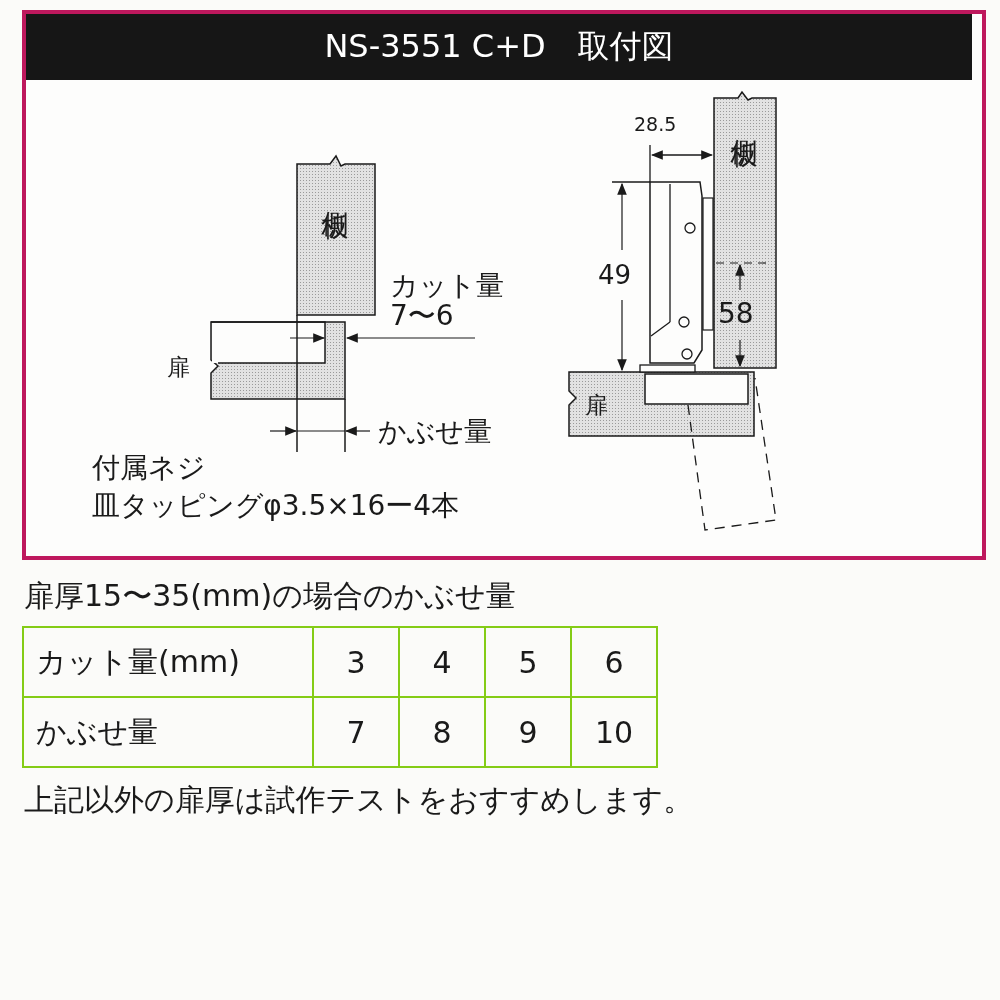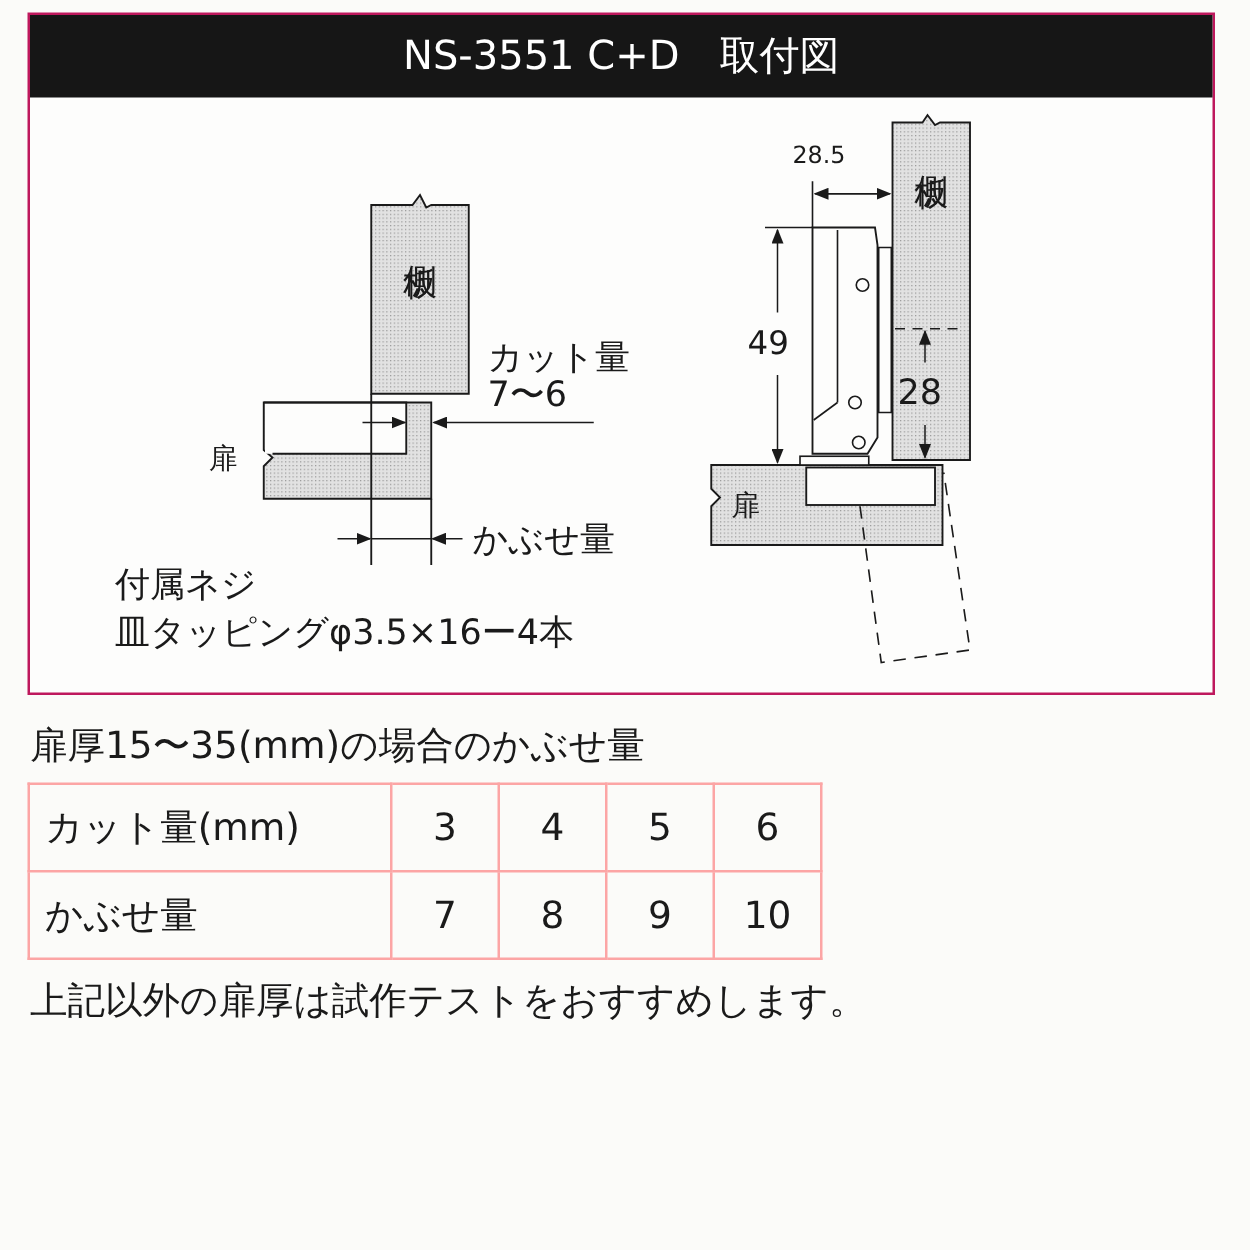--- a/index.html
+++ b/index.html
@@ -1,26 +1,26 @@
 <!DOCTYPE html>
 <html><head>
 <meta charset="utf-8">
 <style>
   html, body { margin:0; padding:0; }
   body { width:1000px; height:1000px; background:#fbfbf9; position:relative; overflow:hidden;
          font-family:"DejaVu Sans","Liberation Sans",sans-serif; color:#1a1a1a; }
-  .panel { position:absolute; left:22px; top:10px; width:946px; height:542px; border:2px solid #be185d; background:#fdfdfc; }
+  .panel { position:absolute; left:22px; top:10px; width:946px; height:542px; border:4px solid #be185d; background:#fdfdfc;padding-left:10px; }
   .title-bar { position:absolute; left:0; top:0; width:946px; height:66px; background:#161616; color:#fff;
                display:flex; align-items:center; justify-content:center; font-size:32px; letter-spacing:0px; }
   .abs { position:absolute; }
   .lbl { position:absolute; font-size:28px; line-height:1; white-space:nowrap; }
   .vert { writing-mode:vertical-rl; font-size:27px; letter-spacing:2px; }
   .subtitle { position:absolute; left:24px; top:576px; font-size:30px; white-space:nowrap; }
   table.spec { position:absolute; left:22px; top:626px; border-collapse:collapse; }
-  table.spec td { border:2px solid #fca5a5; height:68px; font-size:30px; padding:0; }
+  table.spec td { border:2px solid #84cc16; height:68px; font-size:30px; padding:0; }
   table.spec td.head { width:276px; padding-left:12px; text-align:left; }
   table.spec td.val { width:84px; text-align:center; }
   .note { position:absolute; left:24px; top:780px; font-size:30px; white-space:nowrap; }
 </style>
 </head>
 <body>
 
 <div class="panel">
   <div class="title-bar">
     <span>NS-3551 C+D　取付図</span>
@@ -86,21 +86,21 @@
 <div class="lbl vert abs" style="left:322px;top:190px;">側板</div>
 <div class="lbl" style="left:167px;top:356px;font-size:23px;">扉</div>
 <div class="lbl" style="left:390px;top:272px;">カット量</div>
 <div class="lbl" style="left:390px;top:302px;">7〜6</div>
 <div class="lbl" style="left:378px;top:418px;">かぶせ量</div>
 
 <div class="lbl vert abs" style="left:731px;top:118px;">側板</div>
 <div class="lbl" style="left:585px;top:394px;font-size:23px;">扉</div>
 <div class="lbl" style="left:634px;top:115px;font-size:19px;">28.5</div>
 <div class="lbl" style="left:598px;top:262px;font-size:26px;">49</div>
-<div class="lbl" style="left:718px;top:300px;font-size:28px;">28</div>
+<div class="lbl" style="left:718px;top:300px;font-size:28px;">58</div>
 
 <div class="lbl" style="left:92px;top:454px;">付属ネジ</div>
 <div class="lbl" style="left:92px;top:492px;">皿タッピングφ3.5×16ー4本</div>
 
 <div class="subtitle">扉厚15〜35(mm)の場合のかぶせ量</div>
 <table class="spec">
   <tbody>
       <tr>
     <td class="head">カット量(mm)</td>
     <td class="val">3</td>

